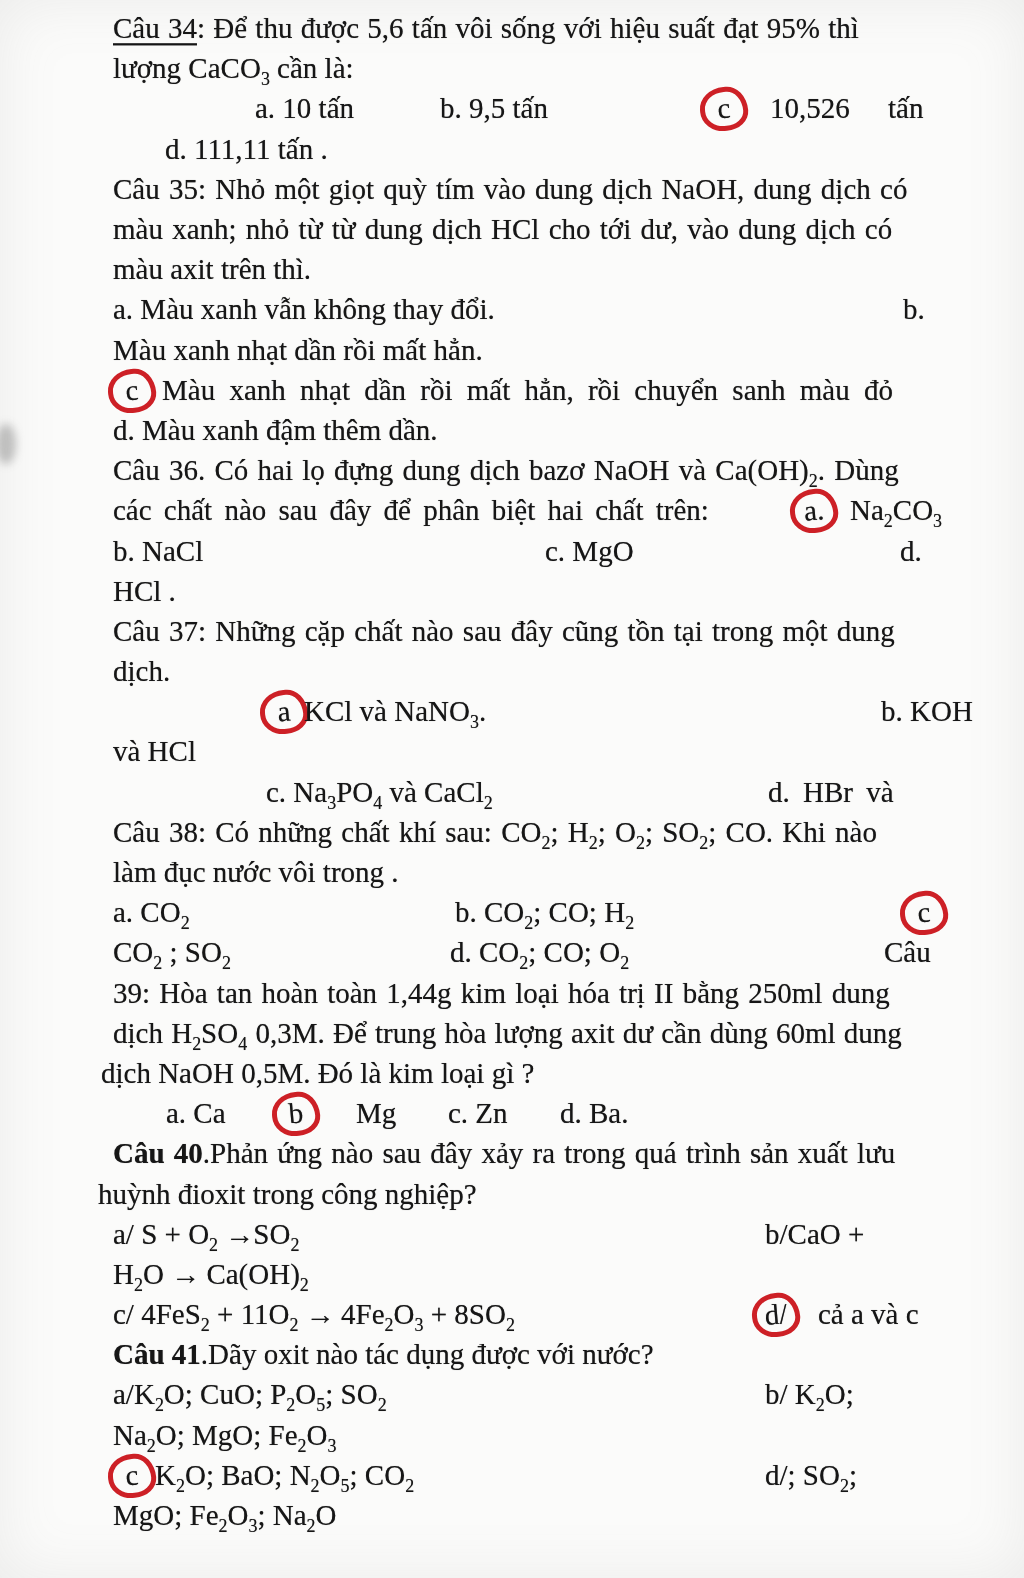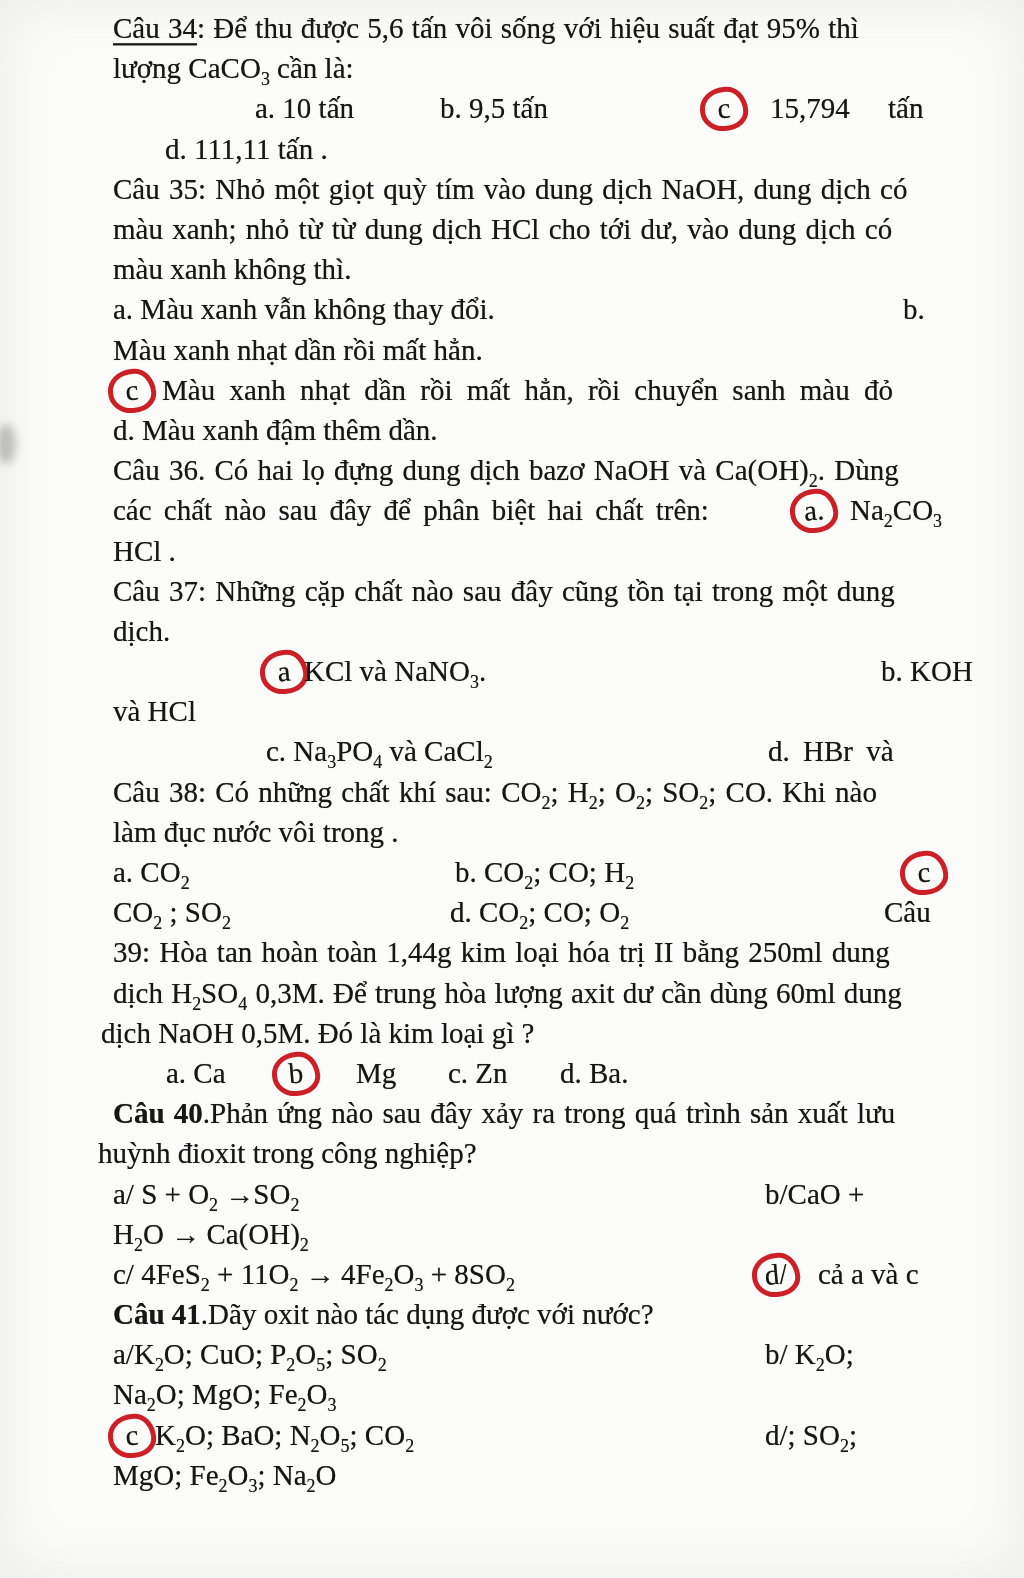--- a/index.html
+++ b/index.html
@@ -52,34 +52,34 @@
     </div>
     <div class="line">
       <span class="seg" style="left: 113px;"><span>lượng CaCO<sub>3</sub> cần là:</span></span>
     </div>
     <div class="line">
       <span class="seg" style="left: 255px;"><span>a. 10 tấn</span></span>
       <span class="seg" style="left: 440px;"><span>b. 9,5 tấn</span></span>
       <span class="seg circle" style="left: 700px;">
         <span>c</span>
       </span>
-      <span class="seg" style="left: 770px;"><span>15,794</span></span>
+      <span class="seg" style="left: 770px;"><span>10,526</span></span>
       <span class="seg" style="left: 888px;"><span>tấn</span></span>
     </div>
     <div class="line">
       <span class="seg" style="left: 165px;"><span>d. 111,11 tấn .</span></span>
     </div>
     <div class="line">
       <span class="seg" style="left: 113px; word-spacing: 2px;"><span>Câu 35: Nhỏ một giọt quỳ tím vào dung dịch NaOH, dung dịch có</span></span>
     </div>
     <div class="line">
       <span class="seg" style="left: 113px; word-spacing: 2px;"><span>màu xanh; nhỏ từ từ dung dịch HCl cho tới dư, vào dung dịch có</span></span>
     </div>
     <div class="line">
-      <span class="seg" style="left: 113px;"><span>màu xanh không thì.</span></span>
+      <span class="seg" style="left: 113px;"><span>màu axit trên thì.</span></span>
     </div>
     <div class="line">
       <span class="seg" style="left: 113px;"><span>a. Màu xanh vẫn không thay đổi.</span></span>
       <span class="seg" style="left: 903px;"><span>b.</span></span>
     </div>
     <div class="line">
       <span class="seg" style="left: 113px;"><span>Màu xanh nhạt dần rồi mất hẳn.</span></span>
     </div>
     <div class="line">
       <span class="seg circle" style="left: 108px;">
@@ -94,20 +94,25 @@
       <span class="seg" style="left: 113px; word-spacing: 2px;"><span>Câu 36. Có hai lọ đựng dung dịch bazơ NaOH và Ca(OH)<sub>2</sub>. Dùng</span></span>
     </div>
     <div class="line">
       <span class="seg" style="left: 113px; word-spacing: 5px;"><span>các chất nào sau đây để phân biệt hai chất trên:</span></span>
       <span class="seg circle" style="left: 790px;">
         <span>a.</span>
       </span>
       <span class="seg" style="left: 850px;"><span>Na<sub>2</sub>CO<sub>3</sub></span></span>
     </div>
     <div class="line">
+      <span class="seg" style="left: 113px;"><span>b. NaCl</span></span>
+      <span class="seg" style="left: 545px;"><span>c. MgO</span></span>
+      <span class="seg" style="left: 900px;"><span>d.</span></span>
+    </div>
+    <div class="line">
       <span class="seg" style="left: 113px;"><span>HCl .</span></span>
     </div>
     <div class="line">
       <span class="seg" style="left: 113px; word-spacing: 2px;"><span>Câu 37: Những cặp chất nào sau đây cũng tồn tại trong một dung</span></span>
     </div>
     <div class="line">
       <span class="seg" style="left: 113px;"><span>dịch.</span></span>
     </div>
     <div class="line">
       <span class="seg circle" style="left: 260px;">

